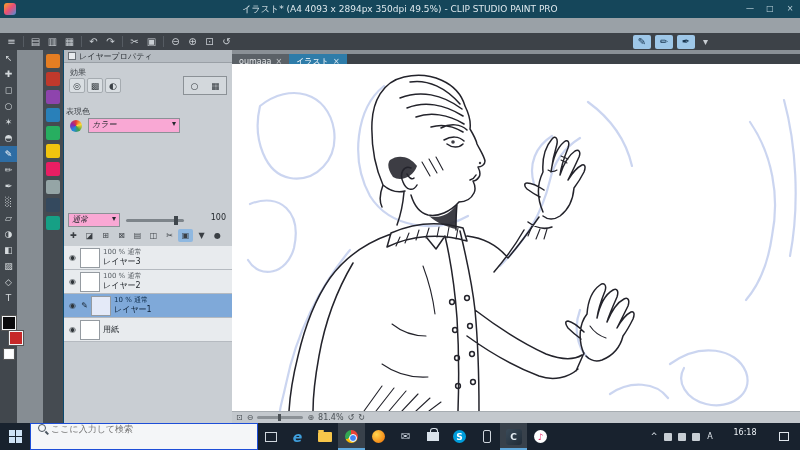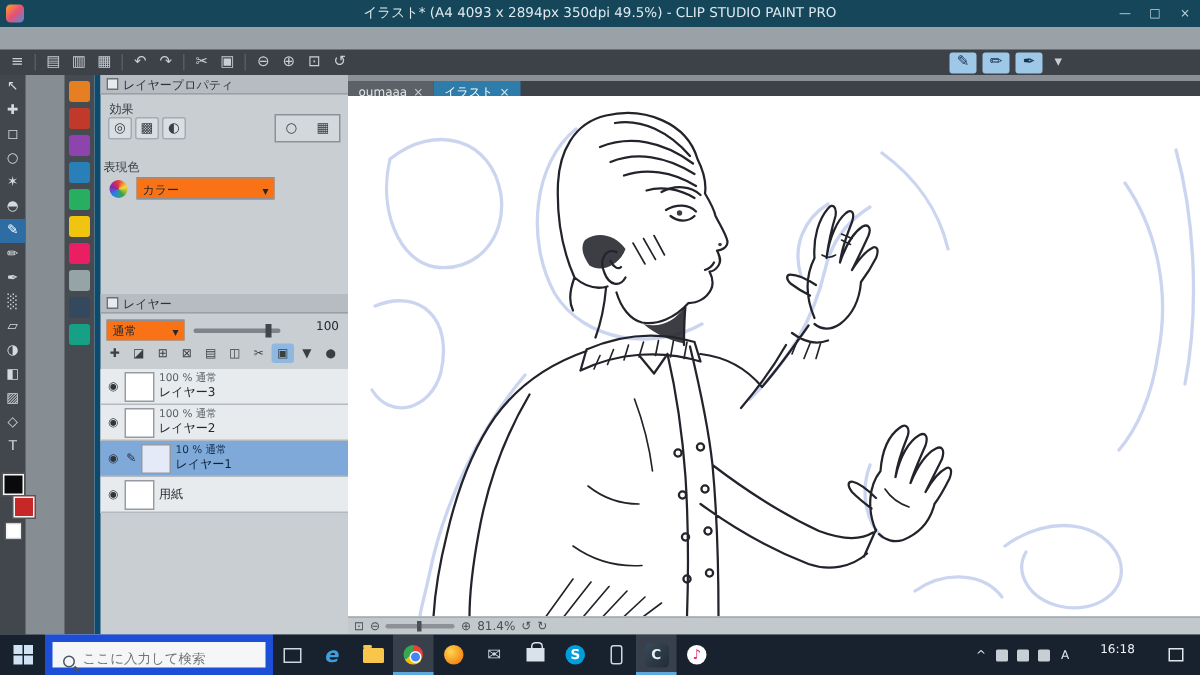--- a/index.html
+++ b/index.html
@@ -36,36 +36,36 @@
   .toolstrip{position:absolute;left:0;top:0;width:17px;height:100%;background:#41474d;}
   .toolstrip .tool{width:17px;height:16px;display:flex;align-items:center;justify-content:center;
     font-size:9px;color:#d5dadd;}
   .toolstrip .tool.sel{background:#2e6da4;color:#fff;}
   .swatch{position:absolute;border:1px solid #f2f4f6;box-shadow:0 0 0 1px #555;}
   .dockstrip2{position:absolute;left:43px;top:0;width:20px;height:100%;background:#454b51;}
   .dockstrip2 .tile{width:14px;height:14px;margin:4px auto 0;border-radius:2px;}
 
   
   .panels{position:absolute;left:63px;top:0;width:169px;height:100%;background:#c9ced3;
-    border-left:4px solid #0c4a6e;}
+    border-left:1px solid #0c4a6e;}
   .phead{position:absolute;left:0;width:100%;height:13px;background:#b6bcc2;
     border-bottom:1px solid #9aa0a6;display:flex;align-items:center;padding-left:4px;}
   .phead .pico{width:8px;height:8px;border:1px solid #6a7076;margin-right:3px;background:#e8ebee;}
   .phead .ptitle{font-size:8px;color:#2e3338;}
   .plabel{position:absolute;font-size:8px;color:#3a3f44;}
   .fxrow{position:absolute;left:5px;top:28px;display:flex;gap:2px;}
   .fxbtn{width:16px;height:15px;background:#d9dee2;border:1px solid #a5abb0;border-radius:2px;
     font-size:9px;color:#3a4045;display:flex;align-items:center;justify-content:center;}
   .fxbox{position:absolute;right:5px;top:26px;width:44px;height:19px;border:1px solid #8b9196;
     display:flex;align-items:center;justify-content:space-around;background:#d3d8dc;}
   .fxbox span{font-size:9px;color:#3a4045;}
   .rainbow{position:absolute;left:6px;top:70px;width:12px;height:12px;border-radius:50%;
     background:conic-gradient(#e53935,#fdd835,#43a047,#1e88e5,#8e24aa,#e53935);}
-  .selbox{display:flex;align-items:flex-end;justify-content:space-between;background:#f97316;
-    border:1px solid #8b9196;font-size:8px;color:#23282d;padding:0 3px;}
+  .selbox{display:flex;align-items:flex-start;justify-content:space-between;background:#f9a8d4;
+    border:1px solid #8b9196;font-size:8px;color:#23282d;padding:0 3px;font-style:italic;}
   .colorsel{position:absolute;left:24px;top:68px;width:92px;height:15px;}
   .blendsel{position:absolute;left:4px;top:163px;width:52px;height:14px;}
   .opslider{position:absolute;left:62px;top:169px;width:58px;height:3px;background:#7d848a;border-radius:2px;}
   .opslider .handle{position:absolute;left:82%;top:-3px;width:4px;height:9px;background:#3f464c;}
   .opval{position:absolute;right:6px;top:163px;font-size:8px;color:#23282d;}
   .cmdrow{position:absolute;left:2px;top:179px;display:flex;gap:1px;}
   .cmd{width:15px;height:13px;font-size:8px;color:#3a3f44;display:flex;align-items:center;justify-content:center;}
   .cmd.hl{background:#8fb8e0;border-radius:2px;}
   .layerlist{position:absolute;left:0;top:196px;width:100%;}
   .lrow{display:flex;align-items:center;height:24px;background:#e8ebee;
@@ -95,21 +95,21 @@
   .cstatus span{font-size:8px;color:#4a5055;line-height:12px;}
   .zslider{position:relative;width:46px;height:3px;background:#8b9196;border-radius:2px;}
   .zslider .handle{position:absolute;left:45%;top:-2px;width:3px;height:7px;background:#4a5055;}
 
   
   .taskbar{position:absolute;left:0;bottom:0;width:800px;height:27px;background:#18222e;
     display:flex;align-items:stretch;}
   .tstart{width:30px;display:flex;align-items:center;justify-content:center;}
   .winlogo{display:grid;grid-template-columns:6px 6px;grid-template-rows:6px 6px;gap:1px;}
   .winlogo i{background:#cfe3f5;}
-  .tsearch{width:152px;background:#f4f6f8;display:flex;align-items:flex-end;border:5px solid #1d4ed8;}
+  .tsearch{width:228px;background:#f4f6f8;display:flex;align-items:flex-start;border:1px solid #1d4ed8;}
   .tsearch .mag{width:8px;height:8px;border:1.5px solid #4a5560;border-radius:50%;margin:0 5px 0 7px;position:relative;flex:none;}
   .tsearch .mag::after{content:"";position:absolute;left:6px;top:7px;width:4px;height:1.5px;background:#4a5560;transform:rotate(45deg);}
   .tsearch input{border:0;outline:0;background:transparent;font-size:9px;color:#3c434b;width:140px;
     font-family:"DejaVu Sans",sans-serif;}
   .tvbtn{width:26px;display:flex;align-items:center;justify-content:center;}
   .tview{width:12px;height:10px;border:1px solid #cfd6dd;position:relative;background:transparent;}
   .appbtn{width:27px;display:flex;align-items:center;justify-content:center;position:relative;}
   .appbtn.open{background:rgba(255,255,255,.14);box-shadow:inset 0 -2px 0 #5fa8dc;}
   .i-edge{font-style:italic;font-weight:bold;font-size:14px;color:#3f9fdc;}
   .i-folder{width:14px;height:10px;background:#f7c64a;border-radius:1px;position:relative;}
@@ -234,24 +234,20 @@
         <span>○</span>
         <span>▦</span>
       </div>
       <span class="plabel" style="left:2px;top:56px;">表現色</span>
       <span class="rainbow"></span>
       <div class="selbox colorsel">
         <span>カラー</span>
         <span>▾</span>
       </div>
 
-      <div class="phead" style="top:146px;">
-        <span class="pico"></span>
-        <span class="ptitle">レイヤー</span>
-      </div>
       <div class="selbox blendsel">
         <span>通常</span>
         <span>▾</span>
       </div>
       <div class="opslider">
         <span class="handle"></span>
       </div>
       <span class="opval">100</span>
 
       <div class="cmdrow">

